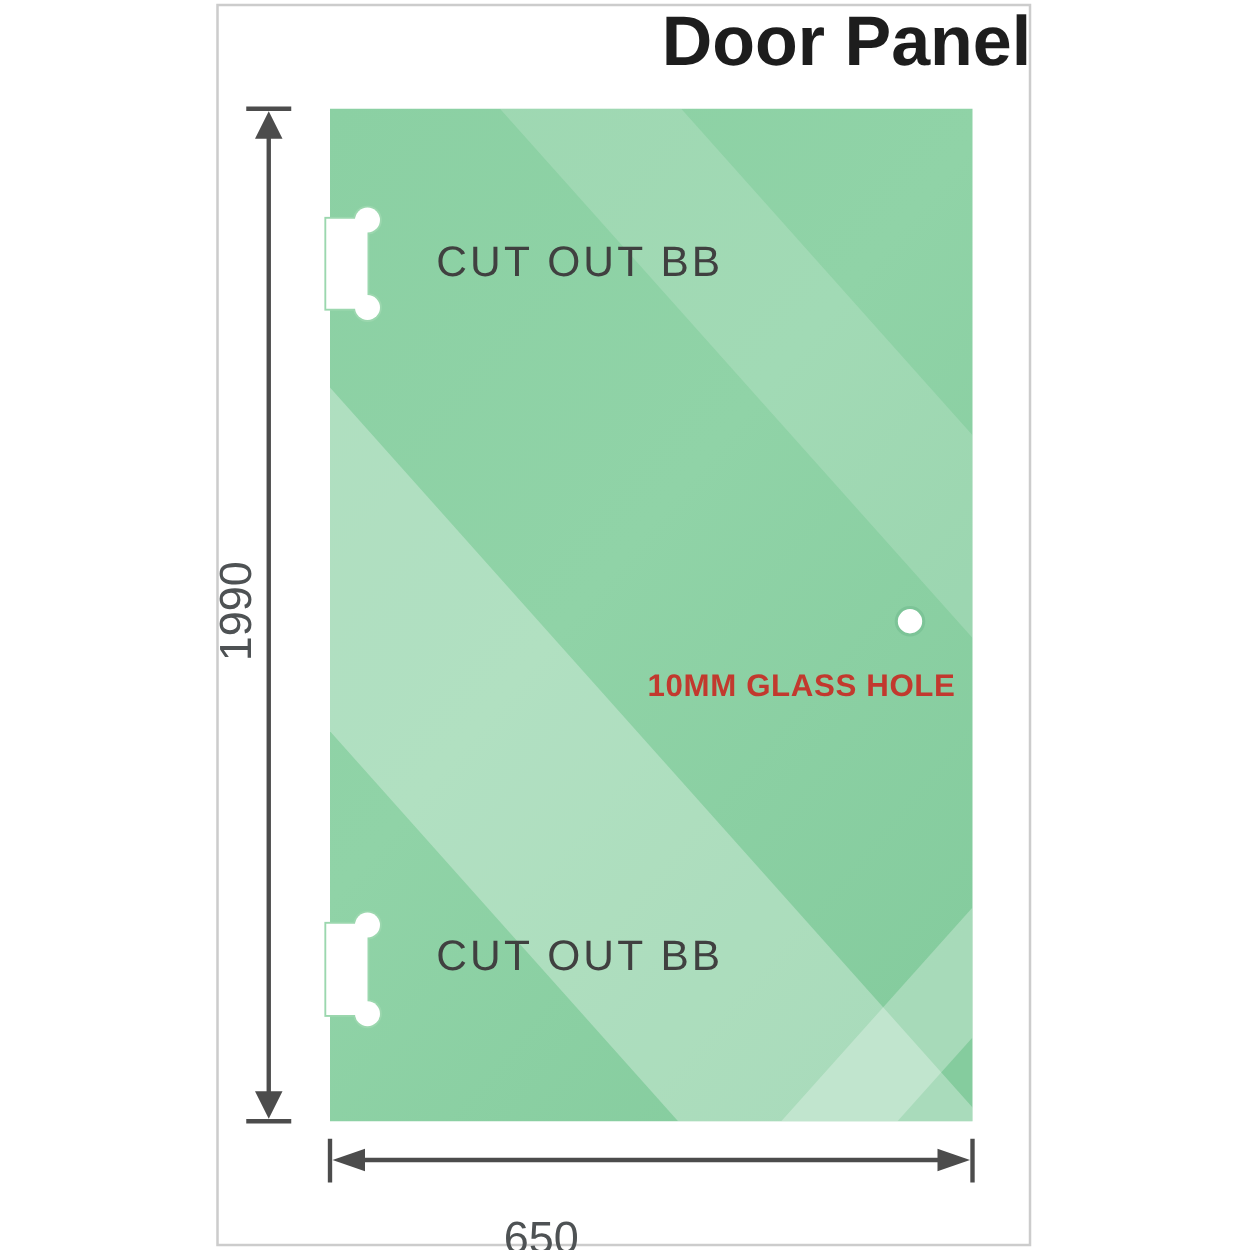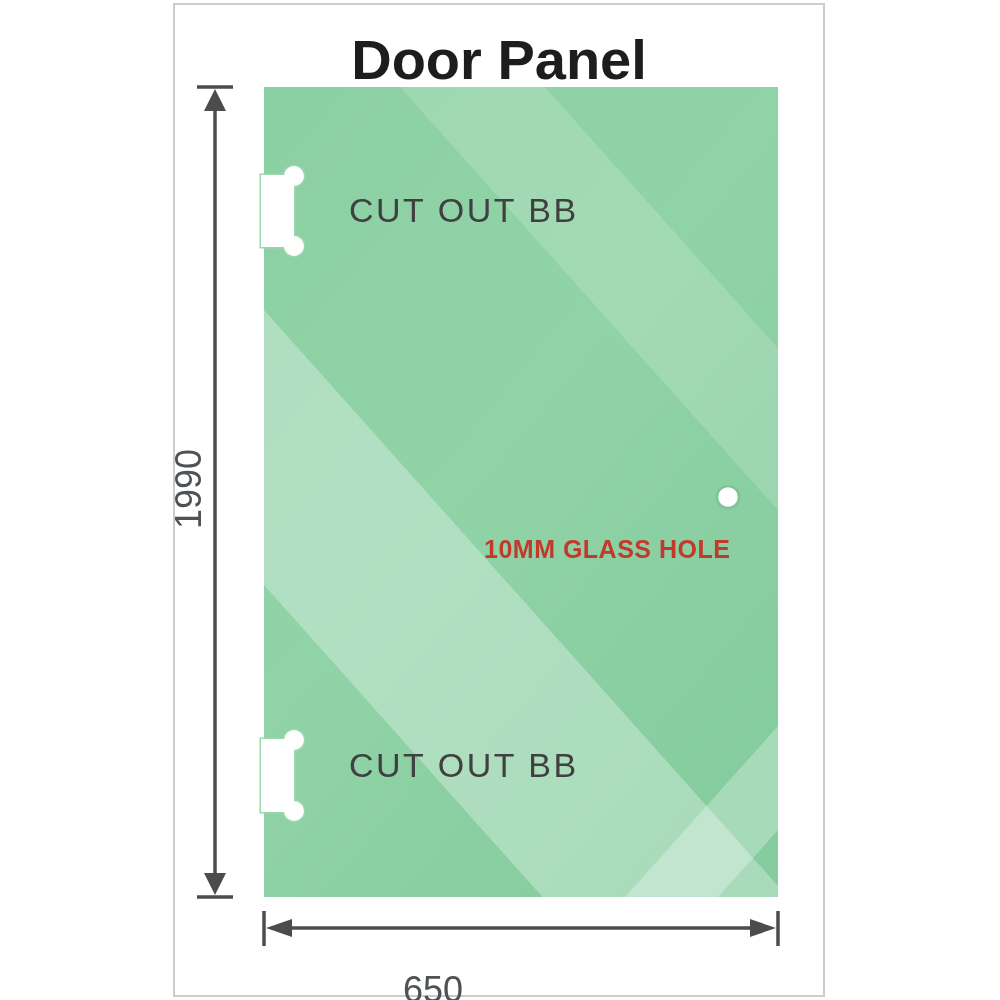--- a/index.html
+++ b/index.html
@@ -28,44 +28,44 @@
   .diagram-svg {
     position: absolute;
     left: 0;
     top: 0;
     width: 1000px;
     height: 1000px;
   }
   .page-title {
     position: absolute;
     left: 173px;
-    top: 32px;
+    top: 5px;
     width: 652px;
-    text-align: center;
+    text-align: right;
     font-size: 56px;
     line-height: 1.0;
     font-weight: 700;
     color: #1d1d1d;
     letter-spacing: 0px;
   }
   .cutout-label {
     position: absolute;
     left: 349px;
     font-size: 34px;
     line-height: 1.0;
     font-weight: 400;
     color: #404040;
     letter-spacing: 2.5px;
     white-space: nowrap;
   }
   .cutout-label.top    { top: 193px; }
   .cutout-label.bottom { top: 748px; }
   .glass-hole-label {
     position: absolute;
-    left: 484px;
+    left: 518px;
     top: 537px;
     font-size: 25px;
     line-height: 1.0;
     font-weight: 700;
     color: #c2392e;
     letter-spacing: 0.5px;
     white-space: nowrap;
   }
   .dim-label {
     position: absolute;

